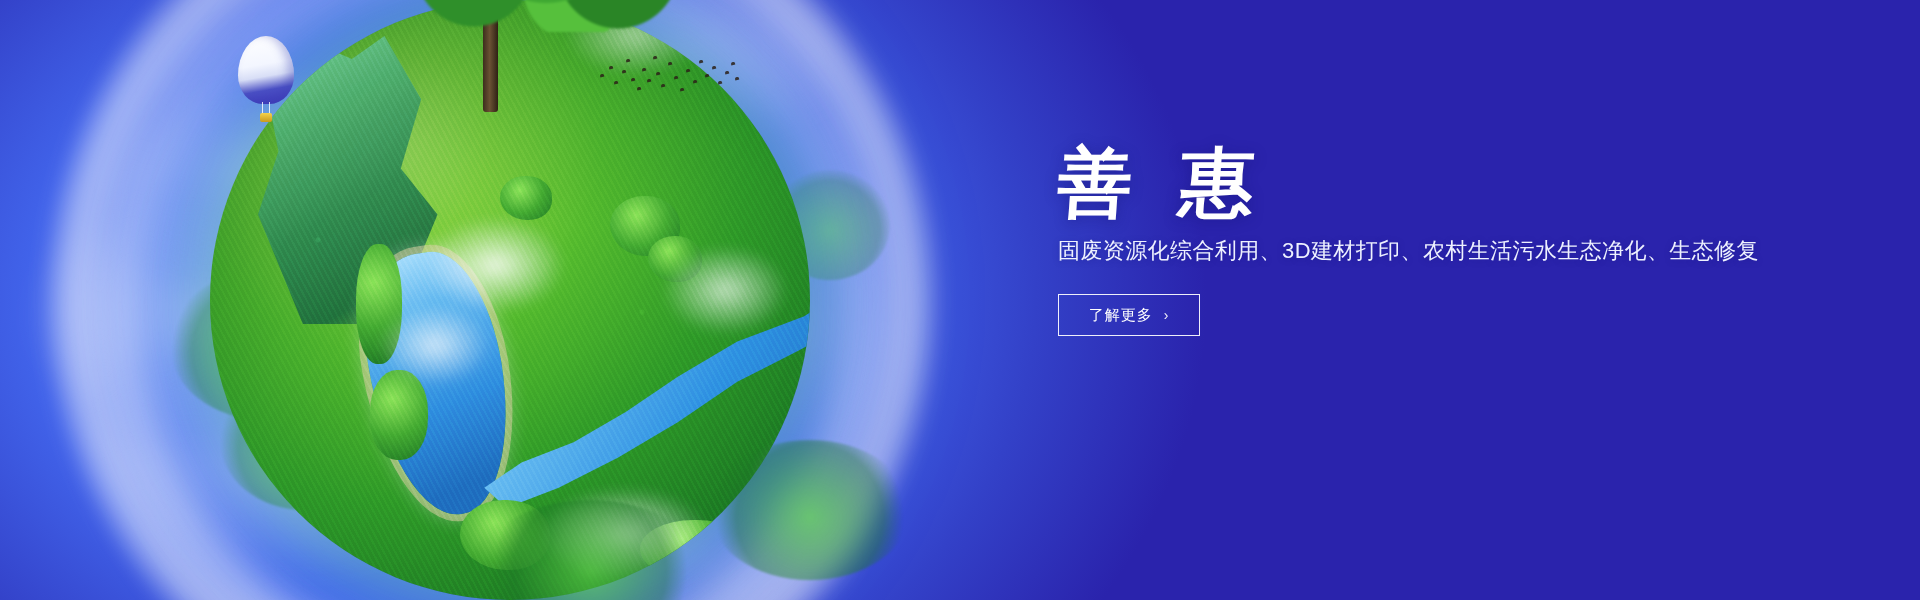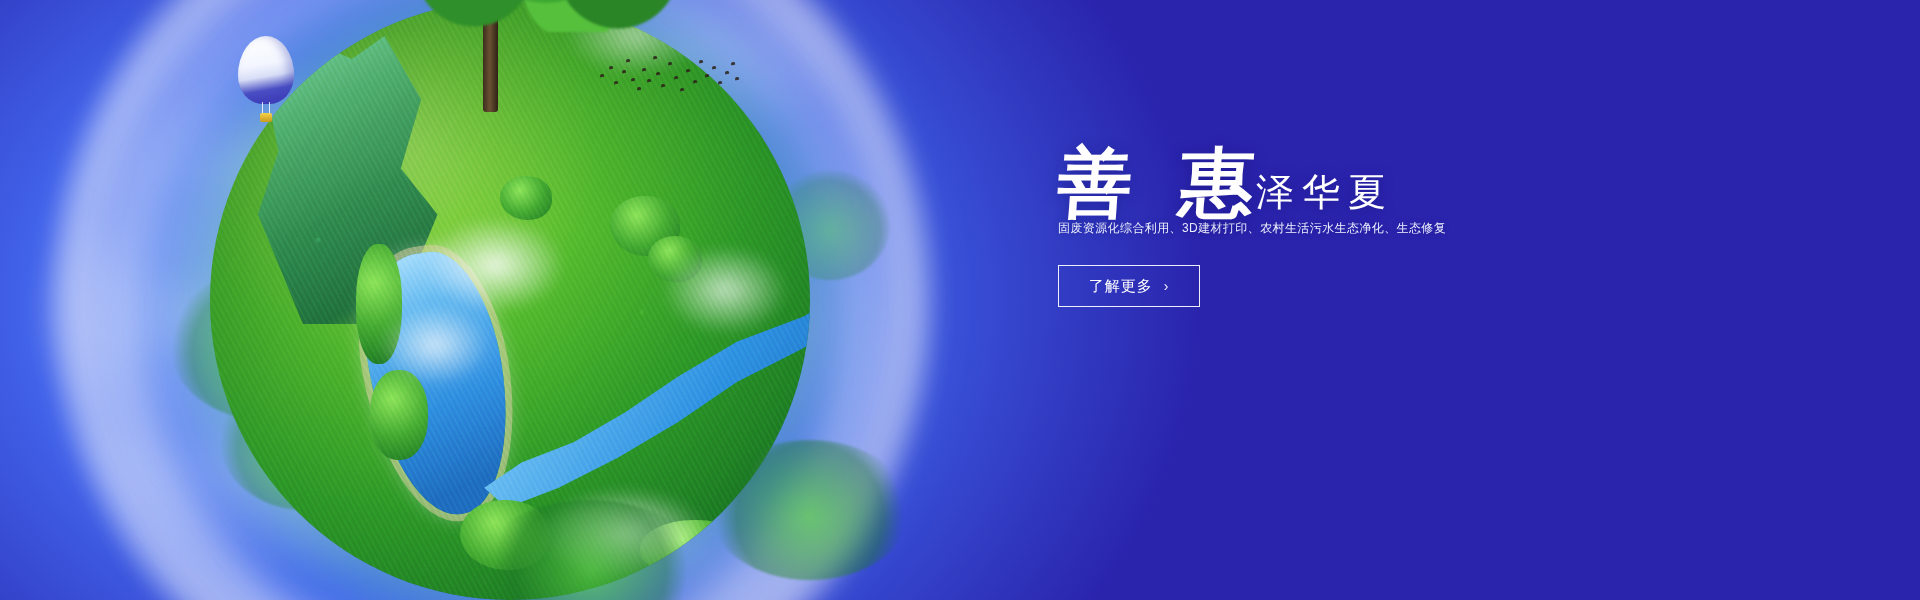--- a/index.html
+++ b/index.html
@@ -184,22 +184,22 @@
     letter-spacing:8px; padding-bottom:7px;
   }
   .gap{ display:inline-block; width:46px; }
 
   .subtitle{
     margin-top:22px;
     color:#ffffff; font-size:23px; letter-spacing:7px; white-space:nowrap;
     text-shadow:0 1px 8px rgba(20,20,120,.4);
   }
   .desc{
-    margin-top:2px;
-    color:#eef1ff; font-size:12px; letter-spacing:.4px; white-space:nowrap;
+    margin-top:18px;
+    color:#eef1ff; font-size:22px; letter-spacing:.4px; white-space:nowrap;
     text-shadow:0 1px 6px rgba(20,20,120,.35);
   }
 
   .cta{
     margin-top:28px;
     display:inline-flex; align-items:center; justify-content:center; gap:11px;
     width:142px; height:42px;
     border:1px solid rgba(255,255,255,.92);
     background:transparent; color:#ffffff;
     font-size:15px; letter-spacing:1px; cursor:pointer;
@@ -288,21 +288,20 @@
     <i style="left:133px;top:14px;"></i>
       <i style="left:137px;top:29px;"></i>
   </div>
 
   <div class="copy">
 
     <div class="headline">
       <span class="big">善</span>
       <span class="gap"></span>
       <span class="big">惠</span>
-      <span class="small">泽华夏</span>
     </div>
 
     <div class="desc">固废资源化综合利用、3D建材打印、农村生活污水生态净化、生态修复</div>
 
     <button class="cta">
       <span>了解更多</span>
       <span class="chev">›</span>
     </button>
 
   </div>

